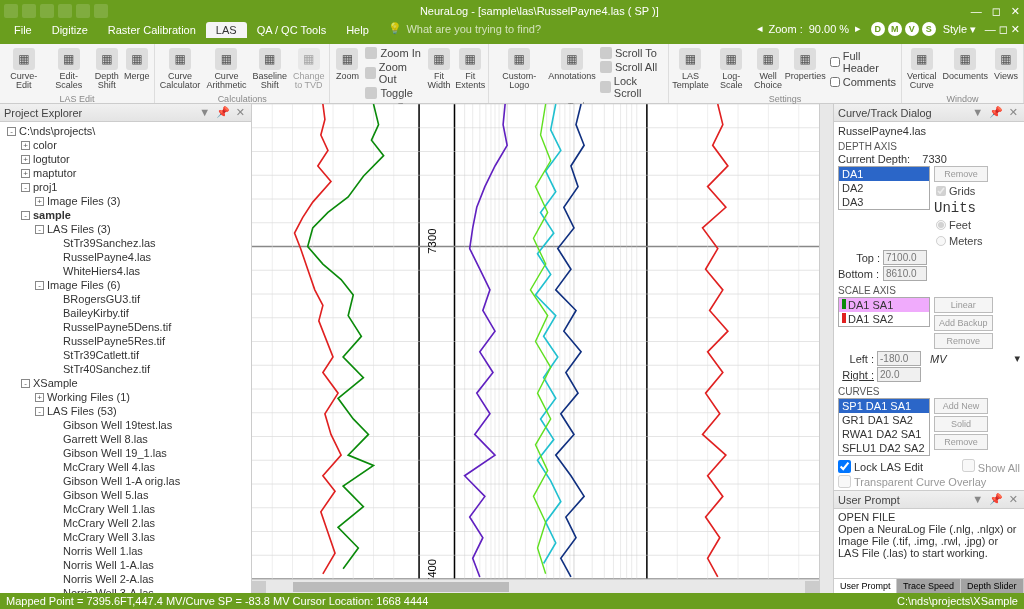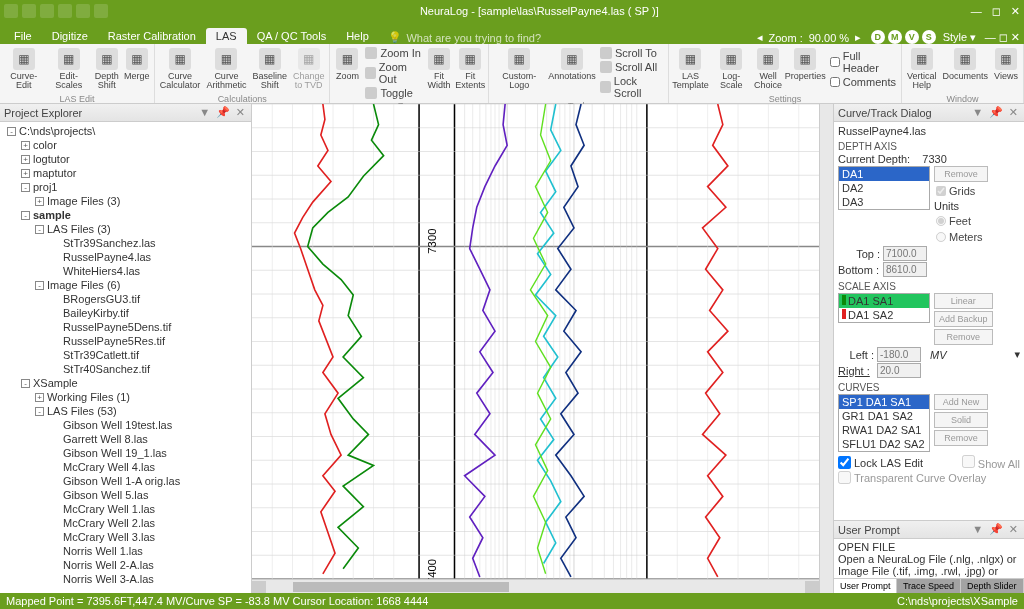--- a/index.html
+++ b/index.html
@@ -6,21 +6,21 @@
 body { width: 1024px; height: 609px; overflow: hidden; background: #fff; display: flex; flex-direction: column; }
 
 
 .titlebar { background: #6a9e1e; height: 22px; display: flex; align-items: center; color: #fff; padding: 0 4px; }
 .titlebar .qat { display: flex; gap: 4px; }
 .titlebar .qat span { width: 14px; height: 14px; background: rgba(255,255,255,0.15); border-radius: 2px; }
 .titlebar .title { flex: 1; text-align: center; font-size: 11px; }
 .titlebar .winbtns { display: flex; gap: 10px; font-size: 13px; }
 
 
-.menubar { background: #6a9e1e; height: 22px; display: flex; align-items: flex-end; color: #fff; padding: 0 4px; gap: 2px; }
+.menubar { background: #6a9e1e; height: 22px; display: flex; align-items: flex-start; color: #fff; padding: 0 4px; gap: 2px; }
 .menubar .mitem { padding: 2px 10px; cursor: pointer; font-size: 11px; }
 .menubar .mitem.active { background: #f5f5f5; color: #333; border-radius: 3px 3px 0 0; }
 .menubar .search { flex: 0 0 auto; margin-left: 8px; color: rgba(255,255,255,0.7); display: flex; align-items: center; gap: 4px; font-size: 11px; }
 .menubar .spacer { flex: 1; }
 .menubar .zoom { color: #fff; display: flex; align-items: center; gap: 6px; font-size: 11px; }
 .menubar .stylebtns { display: flex; gap: 3px; margin-left: 8px; align-items: center; }
 .menubar .roundicon { width: 14px; height: 14px; border-radius: 50%; background: #fff; color: #6a9e1e; font-size: 9px; font-weight: bold; display: flex; align-items: center; justify-content: center; }
 
 
 .ribbon { background: #f5f5f5; border-bottom: 1px solid #ccc; height: 60px; display: flex; }
@@ -68,21 +68,21 @@
 .dialog-body .row { display: flex; align-items: center; gap: 3px; margin: 1px 0;}
 .dialog-body input[type=text] { width: 44px; font-size: 10px; padding: 1px 2px; border:1px solid #aaa; background:#f0f0f0; color:#777;}
 .dialog-body .list { border: 1px solid #aaa; width: 92px; font-size: 10px;}
 .dialog-body .list .li { padding: 1px 3px; }
 .dialog-body .list .li.sel { background: #2b66c8; color: #fff; }
 .dialog-body .btncol { display:flex; flex-direction:column; gap:2px; margin-left:4px;}
 .dialog-body .minibtn { font-size: 9px; padding: 2px 4px; border:1px solid #bbb; background:#f5f5f5; color:#999; text-align:center; min-width:54px; cursor:pointer;}
 .dialog-body .flexrow { display:flex; align-items:flex-start; }
 .curve-color { width:4px; height:10px; display:inline-block; margin-right:2px;}
 
-.userprompt { height: 72px; display: flex; flex-direction: column; }
+.userprompt { height: 102px; display: flex; flex-direction: column; }
 .userprompt .body { flex:1; padding: 2px 4px; font-size: 10px; color: #333; overflow:hidden;}
 .userprompt .tabs { display: flex; border-top:1px solid #ccc;}
 .userprompt .tabs .t { flex:1; font-size:9px; padding:2px; text-align:center; border-right:1px solid #ccc; background:#a3a3a3; cursor:pointer;}
 .userprompt .tabs .t.active { background:#fff;}
 
 
 .status { height: 16px; background: #6a9e1e; color: #fff; display: flex; align-items: center; padding: 0 6px; font-size: 10px; }
 .status .sfill { flex:1; }
 </style>
 </head>
@@ -279,21 +279,21 @@
           </div>
         </div>
       </div>
       <div class="gname">Settings</div>
     </div>
     <div class="rgroup">
       <div class="items">
         <div class="rbtn">
           <div class="ricon">▦</div>
           <div class="rlbl">Vertical
-Help</div>
+Curve</div>
         </div>
         <div class="rbtn">
           <div class="ricon">▦</div>
           <div class="rlbl">Documents</div>
         </div>
         <div class="rbtn">
           <div class="ricon">▦</div>
           <div class="rlbl">Views</div>
         </div>
       </div>
@@ -460,20 +460,25 @@
         </div>
         <div class="node">
           <span class="sp" style="width:42px"></span>
           <span style="width:11px;display:inline-block;"></span>
           <span>McCrary Well 3.las</span>
         </div>
         <div class="node">
           <span class="sp" style="width:42px"></span>
           <span style="width:11px;display:inline-block;"></span>
           <span>Norris Well 1.las</span>
+        </div>
+        <div class="node">
+          <span class="sp" style="width:42px"></span>
+          <span style="width:11px;display:inline-block;"></span>
+          <span>Norris Well 1-A.las</span>
         </div>
         <div class="node">
           <span class="sp" style="width:42px"></span>
           <span style="width:11px;display:inline-block;"></span>
           <span>Norris Well 2-A.las</span>
         </div>
         <div class="node">
           <span class="sp" style="width:42px"></span>
           <span style="width:11px;display:inline-block;"></span>
           <span>Norris Well 3-A.las</span>
@@ -610,21 +615,21 @@
                 <div class="li sel">DA1</div>
                 <div class="li">DA2</div>
                 <div class="li">DA3</div>
               </div>
             <div class="btncol">
               <div class="minibtn">Remove</div>
               <div class="chk">
                   <input type="checkbox" checked="" disabled="" style="">
                   <span>Grids</span>
                 </div>
-              <div style="font-size:11px;">Units</div>
+              <div style="font-size:14px;font-family:Liberation Mono, monospace;">Units</div>
               <div class="chk">
                   <input type="radio" checked="" disabled="" style="">
                   <span>Feet</span>
                 </div>
               <div class="chk">
                   <input type="radio" disabled="" style="">
                   <span>Meters</span>
                 </div>
             </div>
           </div>
@@ -635,37 +640,37 @@
           <div class="row">
               <span style="width:42px;">Bottom :</span>
               <input type="text" value="8610.0" style="">
             </div>
         </div>
 
         <div class="sect">
           <div class="sect-title">SCALE AXIS</div>
           <div class="flexrow">
             <div class="list" id="sa-list">
-                <div class="li" style="background: #22c55e;"><span class="curve-color" style="background:#0a8a0a"></span>DA1 SA1</div>
+                <div class="li" style="background: #f0abfc;"><span class="curve-color" style="background:#0a8a0a"></span>DA1 SA1</div>
                 <div class="li"><span class="curve-color" style="background:#e02020"></span>DA1 SA2</div>
               </div>
             <div class="btncol">
               <div class="minibtn">Linear</div>
               <div class="minibtn">Add Backup</div>
               <div class="minibtn">Remove</div>
             </div>
           </div>
           <div class="row" style="margin-top:2px;">
               <span style="width:36px;text-align:right;">Left :</span>
               <input type="text" value="-180.0" style="">
               <span style="margin-left:6px;font-style:italic;">MV</span>
               <span style="margin-left:auto;">▾</span>
             </div>
           <div class="row">
-              <span style="width:36px;text-decoration:underline;">Right :</span>
+              <span style="width:36px;text-align:right;text-decoration:underline;">Right :</span>
               <input type="text" value="20.0" style="">
             </div>
         </div>
 
         <div class="sect">
           <div class="sect-title">CURVES</div>
           <div class="flexrow">
             <div class="list" id="cv-list">
                 <div class="li sel">SP1 DA1 SA1</div>
                 <div class="li">GR1 DA1 SA2</div>

